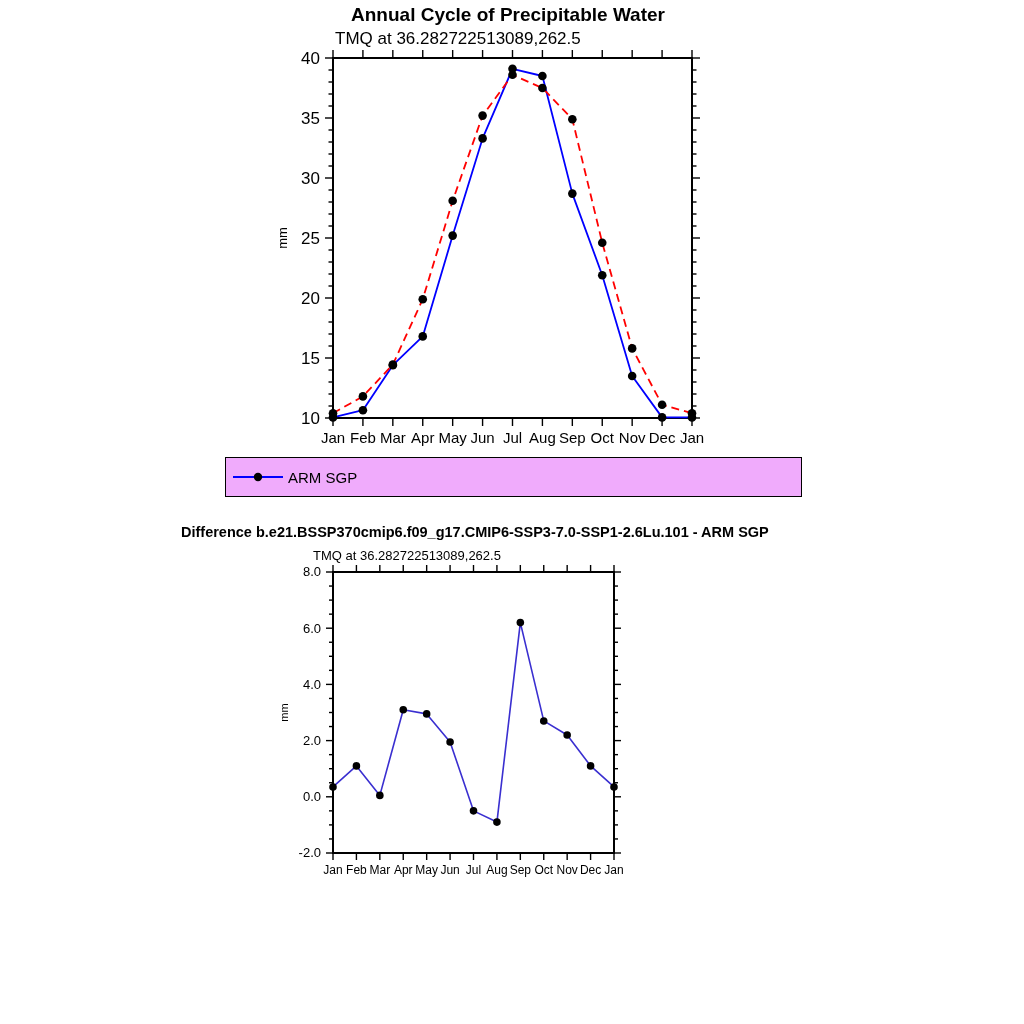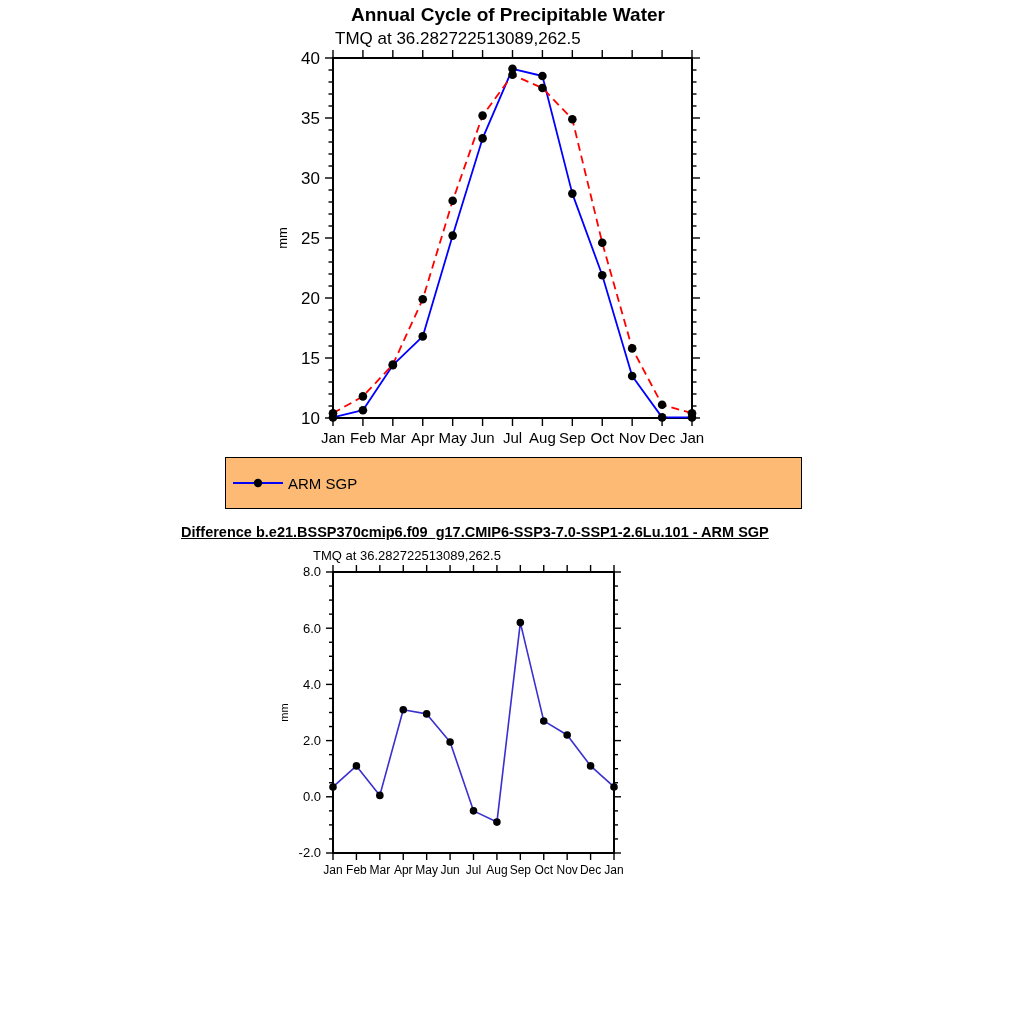--- a/index.html
+++ b/index.html
@@ -2,34 +2,34 @@
 <html><head>
 <meta charset="utf-8">
 <style>
   html,body{margin:0;padding:0;background:#ffffff;}
   #page{
     position:relative;width:1024px;height:1024px;background:#ffffff;overflow:hidden;
     font-family:"Liberation Sans",sans-serif;color:#000;
   }
   .abs{position:absolute;}
   .title-main{
-    left:351px;top:4px;width:360px;
+    left:328px;top:4px;width:360px;text-align:center;
     font-size:19px;font-weight:bold;white-space:nowrap;
   }
   .subtitle-main{left:335px;top:29px;font-size:17px;white-space:nowrap;}
   .title-diff{
     left:181px;top:524px;width:586px;text-align:left;
-    font-size:14.5px;font-weight:bold;white-space:nowrap;text-decoration:underline;
+    font-size:14.5px;font-weight:bold;white-space:nowrap;
   }
   .subtitle-diff{left:313px;top:548px;font-size:13px;white-space:nowrap;}
   #legend-box{
-    left:225px;top:457px;width:577px;height:52px;
+    left:225px;top:457px;width:577px;height:40px;
     border:1.6px solid #000;box-sizing:border-box;
     display:flex;flex-direction:column;justify-content:center;gap:2px;
-    padding-left:5px;background:#fdba74;
+    padding-left:5px;background:#f0abfc;
   }
   .legend-row{display:flex;align-items:center;height:20px;}
   .legend-row svg{flex:0 0 auto;}
   .legend-label{font-size:15px;white-space:nowrap;margin-left:3px;}
   svg text{fill:#000;}
 </style>
 </head>
 <body>
 
 <div id="page">

